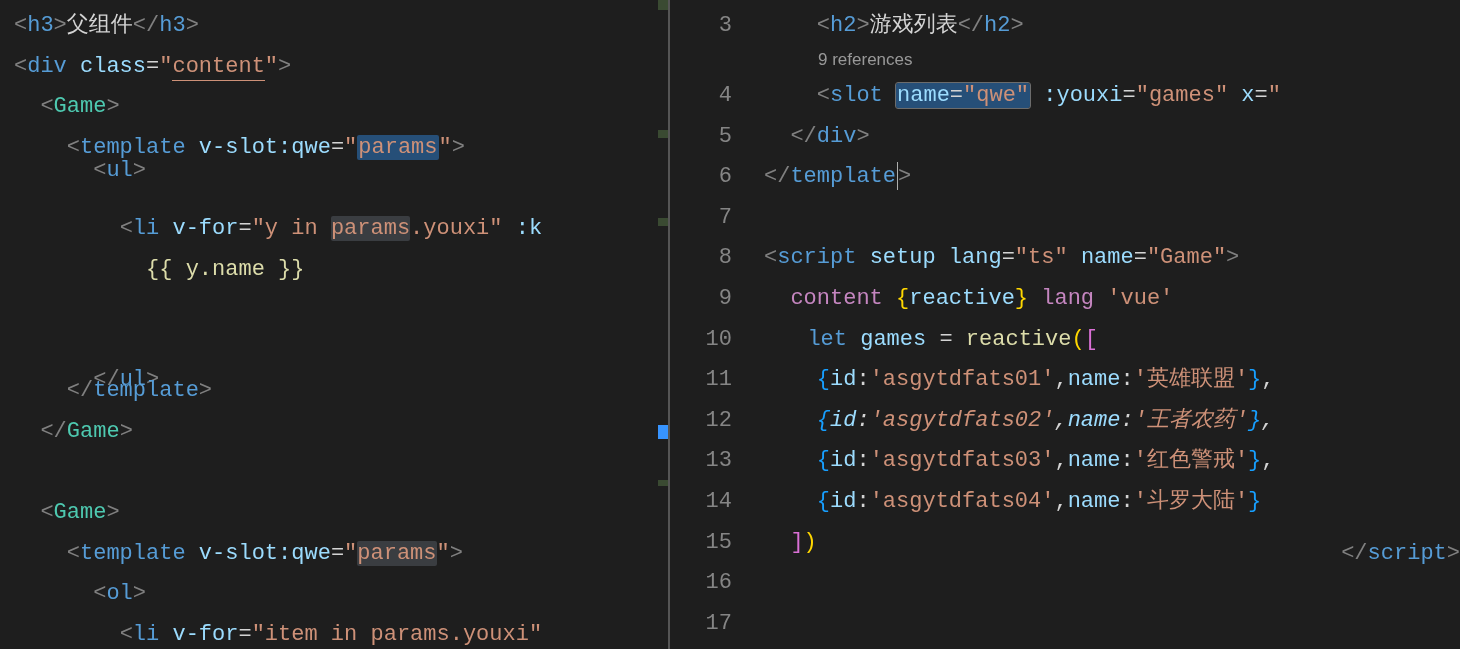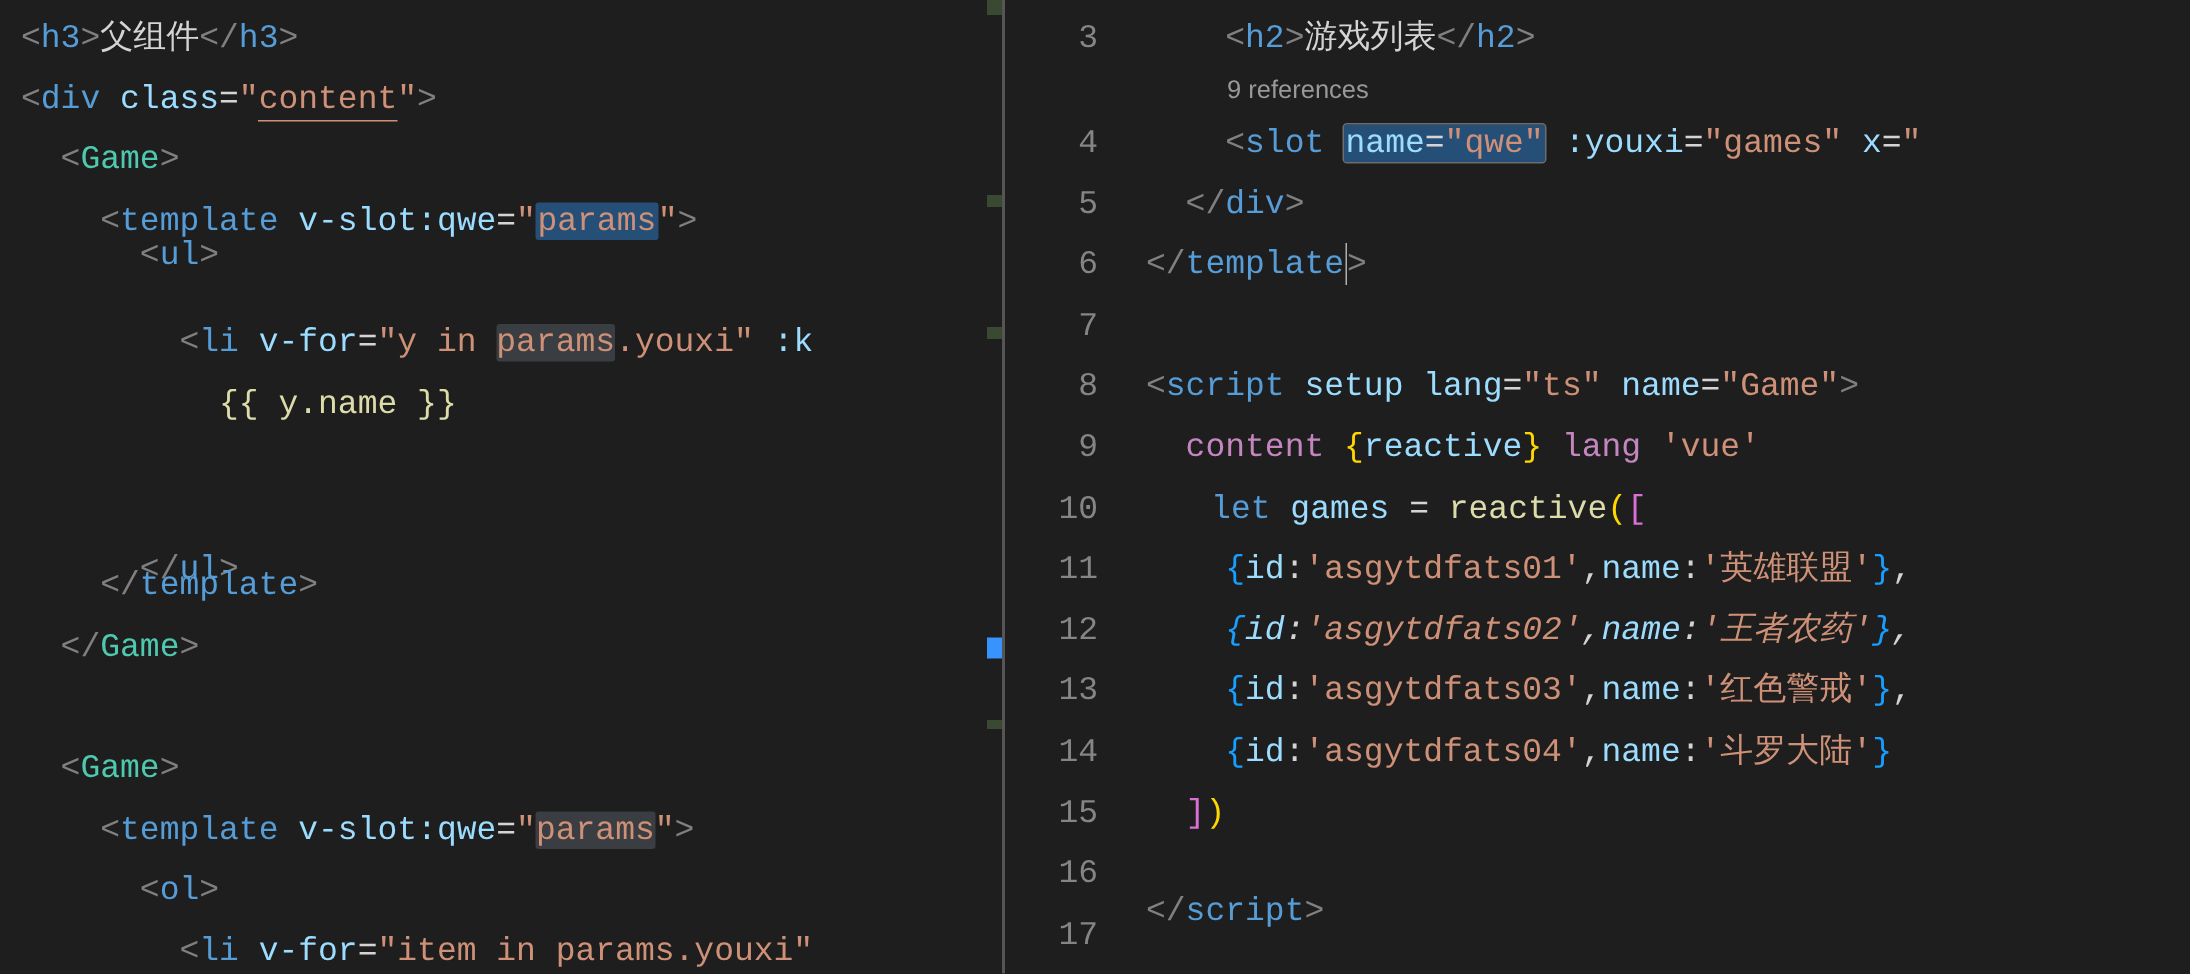--- a/index.html
+++ b/index.html
@@ -205,16 +205,16 @@
     <div class="line" style="top:360.2px;">    <span class="bbr">{</span><span class="prop">id</span><span class="pun">:</span><span class="str">'<span>asgytdfats01</span>'</span><span class="pun">,</span><span class="prop">name</span><span class="pun">:</span><span class="str">'<span>英雄联盟</span>'</span><span class="bbr">}</span><span class="pun">,</span></div>
 
     <div class="line" style="top:400.8px;font-style:italic;">    <span class="bbr">{</span><span class="prop">id</span><span class="pun">:</span><span class="str">'<span>asgytdfats02</span>'</span><span class="pun">,</span><span class="prop">name</span><span class="pun">:</span><span class="str">'<span>王者农药</span>'</span><span class="bbr">}</span><span class="pun">,</span></div>
 
     <div class="line" style="top:441.4px;">    <span class="bbr">{</span><span class="prop">id</span><span class="pun">:</span><span class="str">'<span>asgytdfats03</span>'</span><span class="pun">,</span><span class="prop">name</span><span class="pun">:</span><span class="str">'<span>红色警戒</span>'</span><span class="bbr">}</span><span class="pun">,</span></div>
 
     <div class="line" style="top:482px;">    <span class="bbr">{</span><span class="prop">id</span><span class="pun">:</span><span class="str">'<span>asgytdfats04</span>'</span><span class="pun">,</span><span class="prop">name</span><span class="pun">:</span><span class="str">'<span>斗罗大陆</span>'</span><span class="bbr">}</span></div>
 
     <div class="line" style="top:522.6px;">  <span class="pbr">]</span><span class="ybr">)</span></div>
 
-    <div class="line" style="top:588px;"><span class="br">&lt;/</span><span class="tag">script</span><span class="br">&gt;</span></div>
+    <div class="line" style="top:534px;text-align:right;"><span class="br">&lt;/</span><span class="tag">script</span><span class="br">&gt;</span></div>
 
   </div>
 </div>
 
 </body></html>

